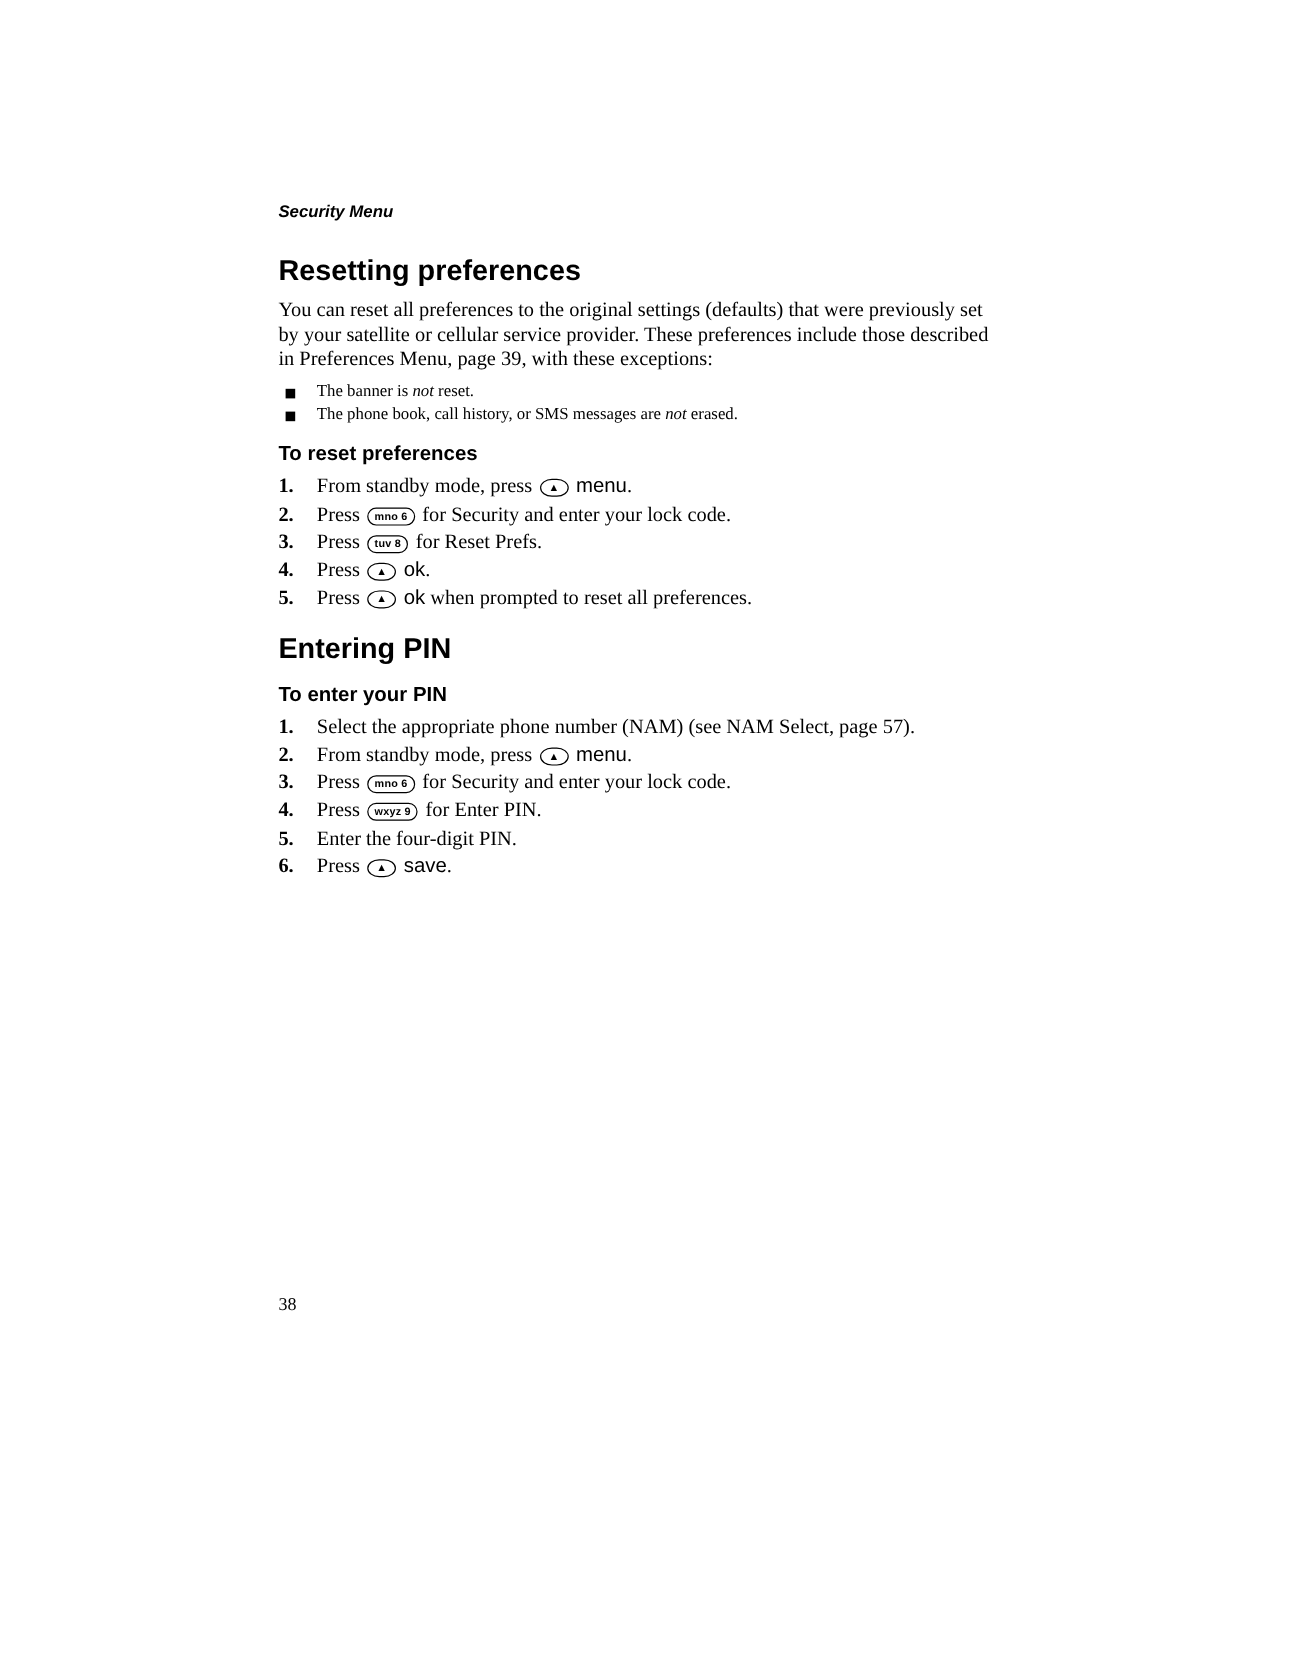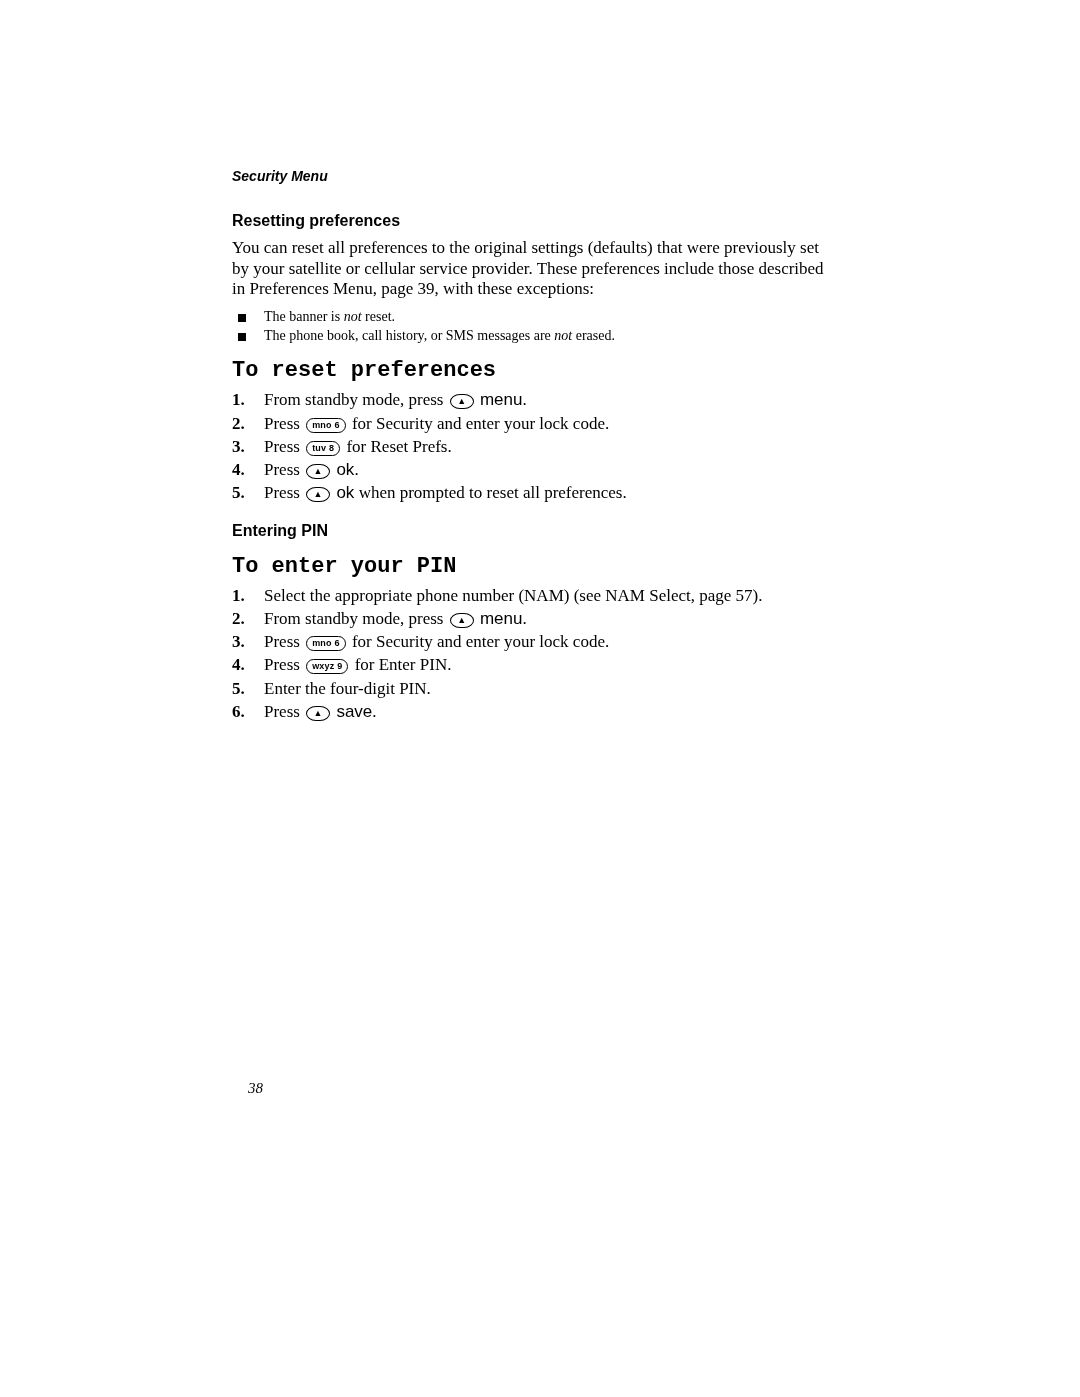--- a/index.html
+++ b/index.html
@@ -21,21 +21,21 @@
   .running-header {
     font-family: Arial, Helvetica, sans-serif;
     font-weight: bold;
     font-style: italic;
     font-size: 14px;
     margin-bottom: 28px;
   }
   h2.section {
     font-family: Arial, Helvetica, sans-serif;
     font-weight: bold;
-    font-size: 16px;
+    font-size: 24px;
     margin: 18px 0 8px 0;
   }
   p.body {
     font-family: Georgia, "Times New Roman", serif;
     font-size: 17px;
     line-height: 1.22;
     margin: 8px 0 8px 0;
   }
   ul.square {
     list-style: none;
@@ -52,23 +52,23 @@
   ul.square li::before {
     content: "";
     position: absolute;
     left: 6px;
     top: 6px;
     width: 8px;
     height: 8px;
     background: #000;
   }
   h3.sub {
-    font-family: Liberation Mono, monospace;
+    font-family: Liberation Sans, sans-serif;
     font-weight: bold;
-    font-size: 22px;
+    font-size: 17px;
     margin: 14px 0 6px 0;
   }
   ol.steps {
     list-style: none;
     padding: 0;
     margin: 4px 0 8px 0;
     counter-reset: step;
   }
   ol.steps li {
     position: relative;
@@ -108,24 +108,23 @@
     border-radius: 50% / 60%;
     padding: 2px 6px;
   }
   .bold-sans {
     font-family: Arial, Helvetica, sans-serif;
     font-weight: normal;
     text-align: center;
   }
   .page-number {
     position: absolute;
-    left: 248px;
+    left: 232px;
     bottom: 260px;
     font-family: Georgia, "Times New Roman", serif;
-    font-style: italic;
     font-size: 15px;
   }
   em { font-style: italic; }
 </style>
 </head>
 <body>
 
 <div class="page">
 
   <div class="running-header">Security Menu</div>

